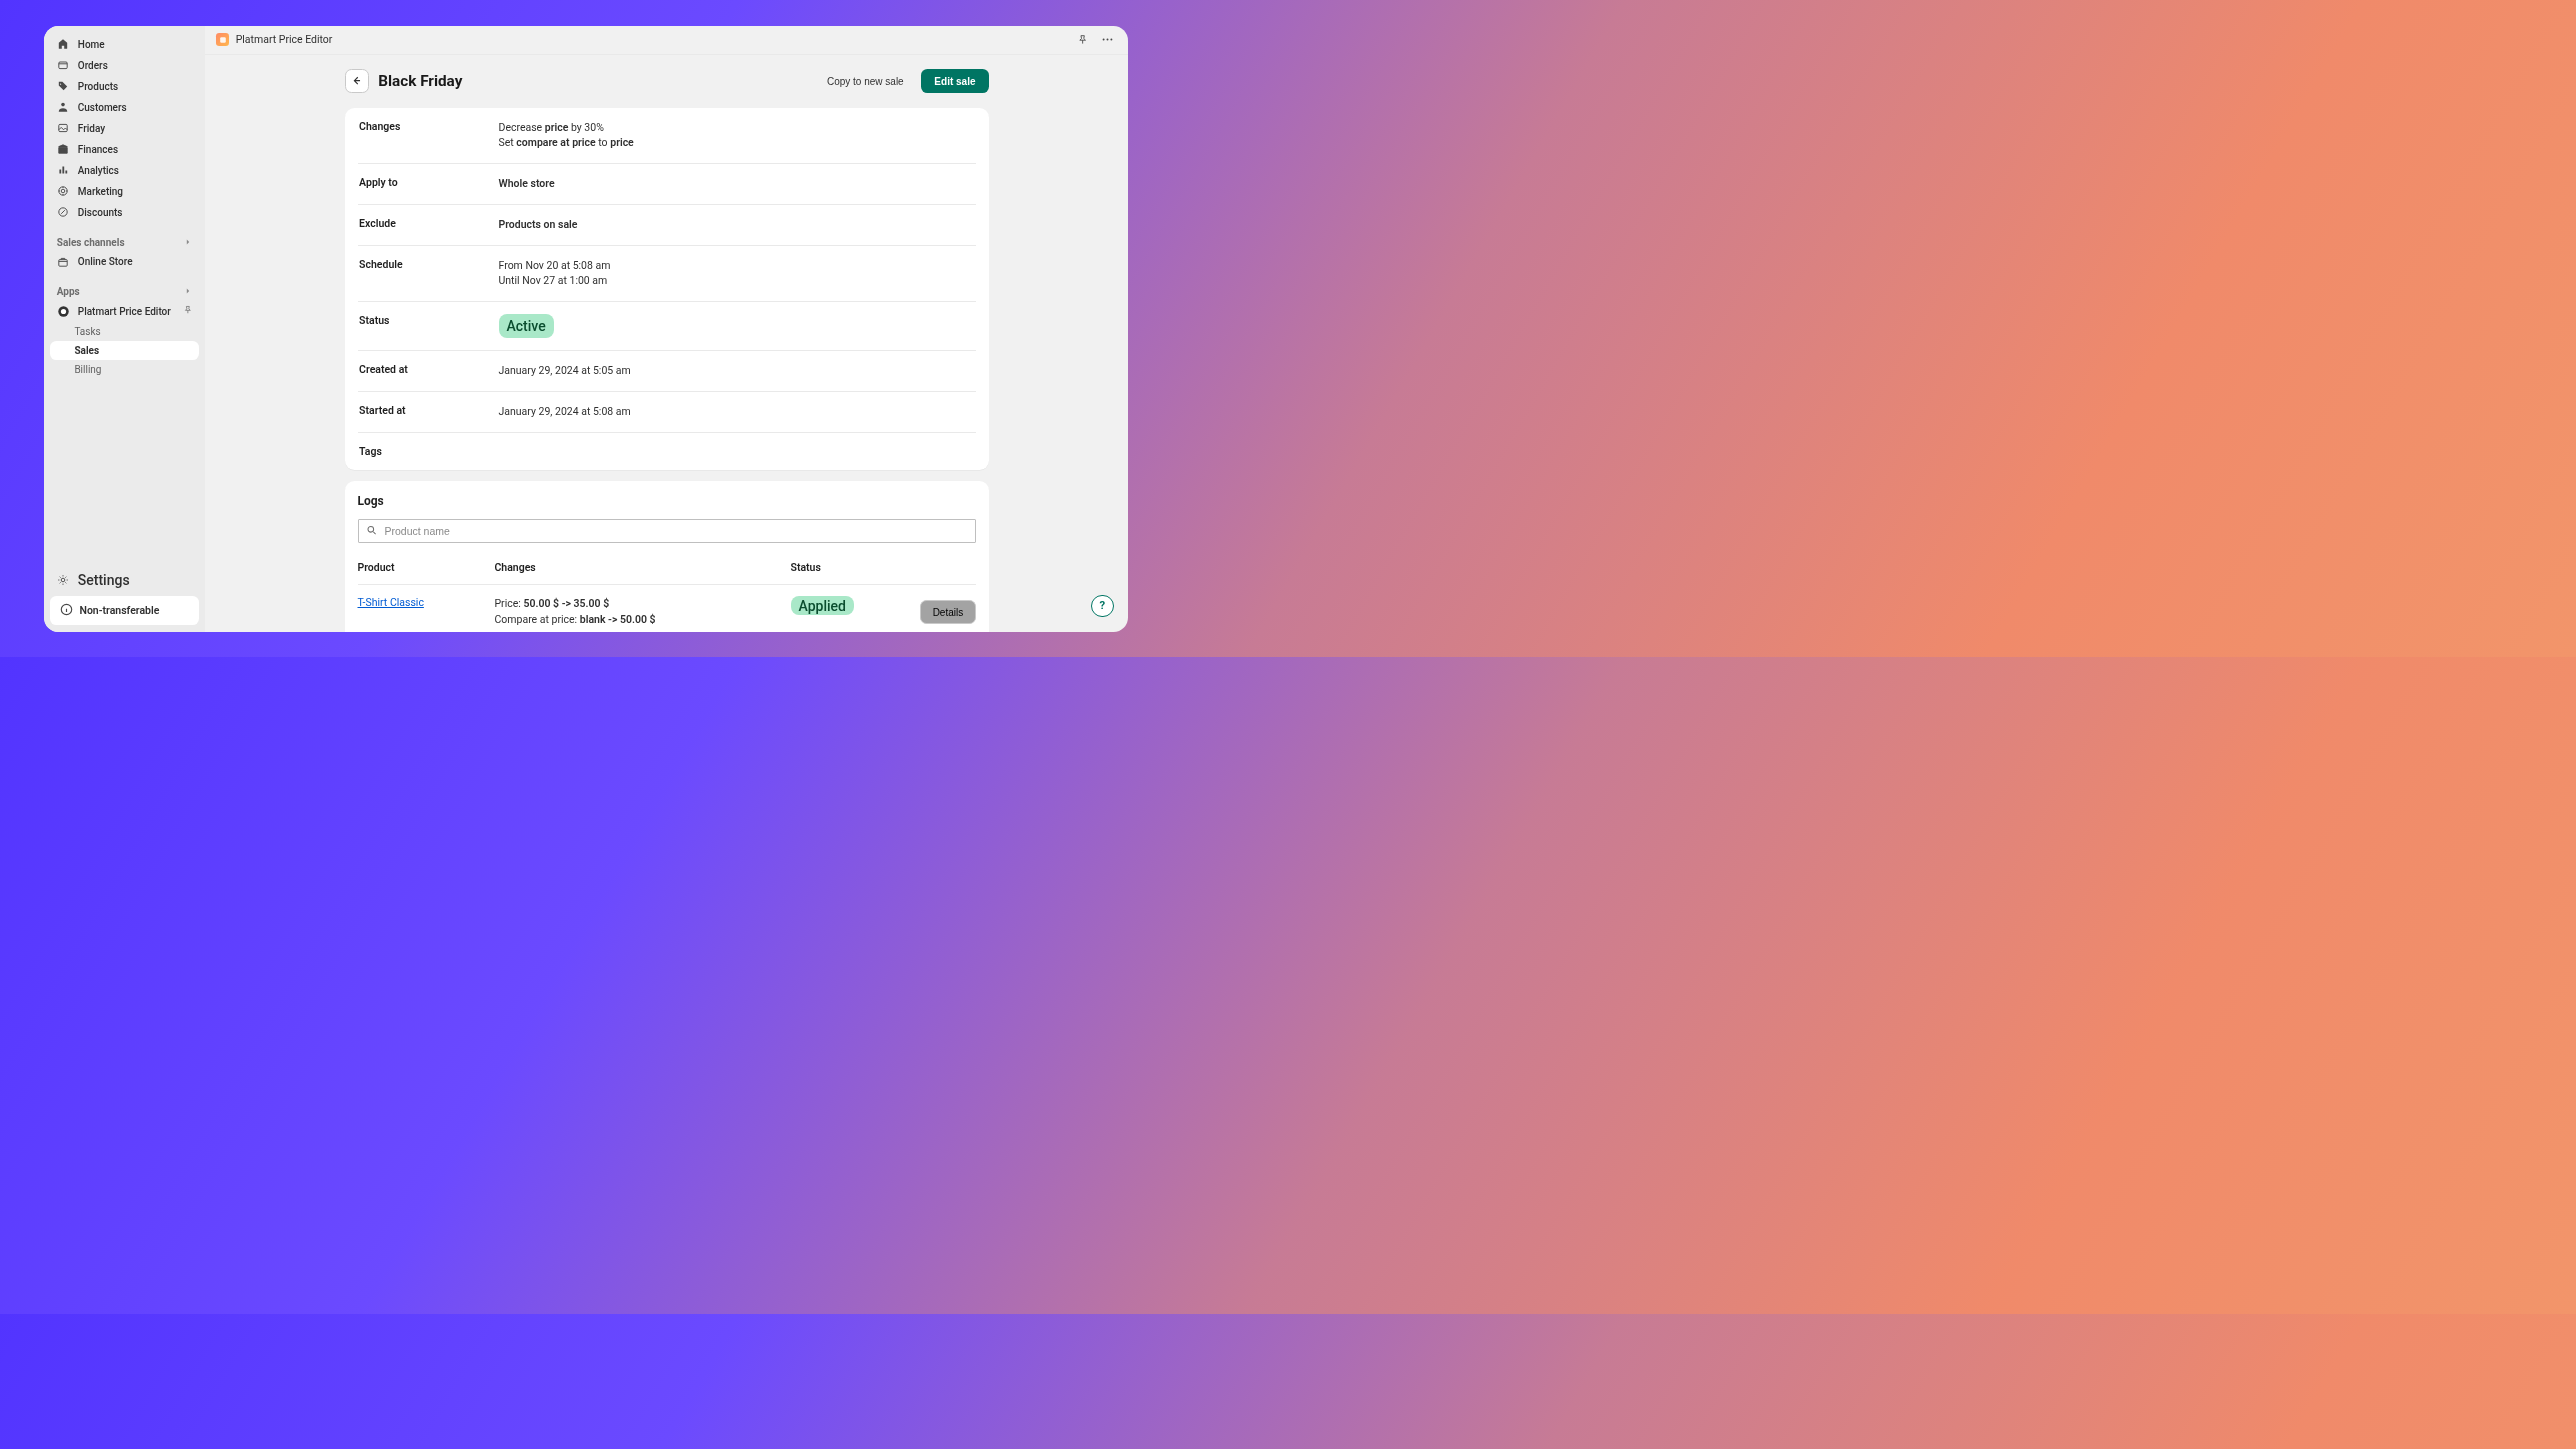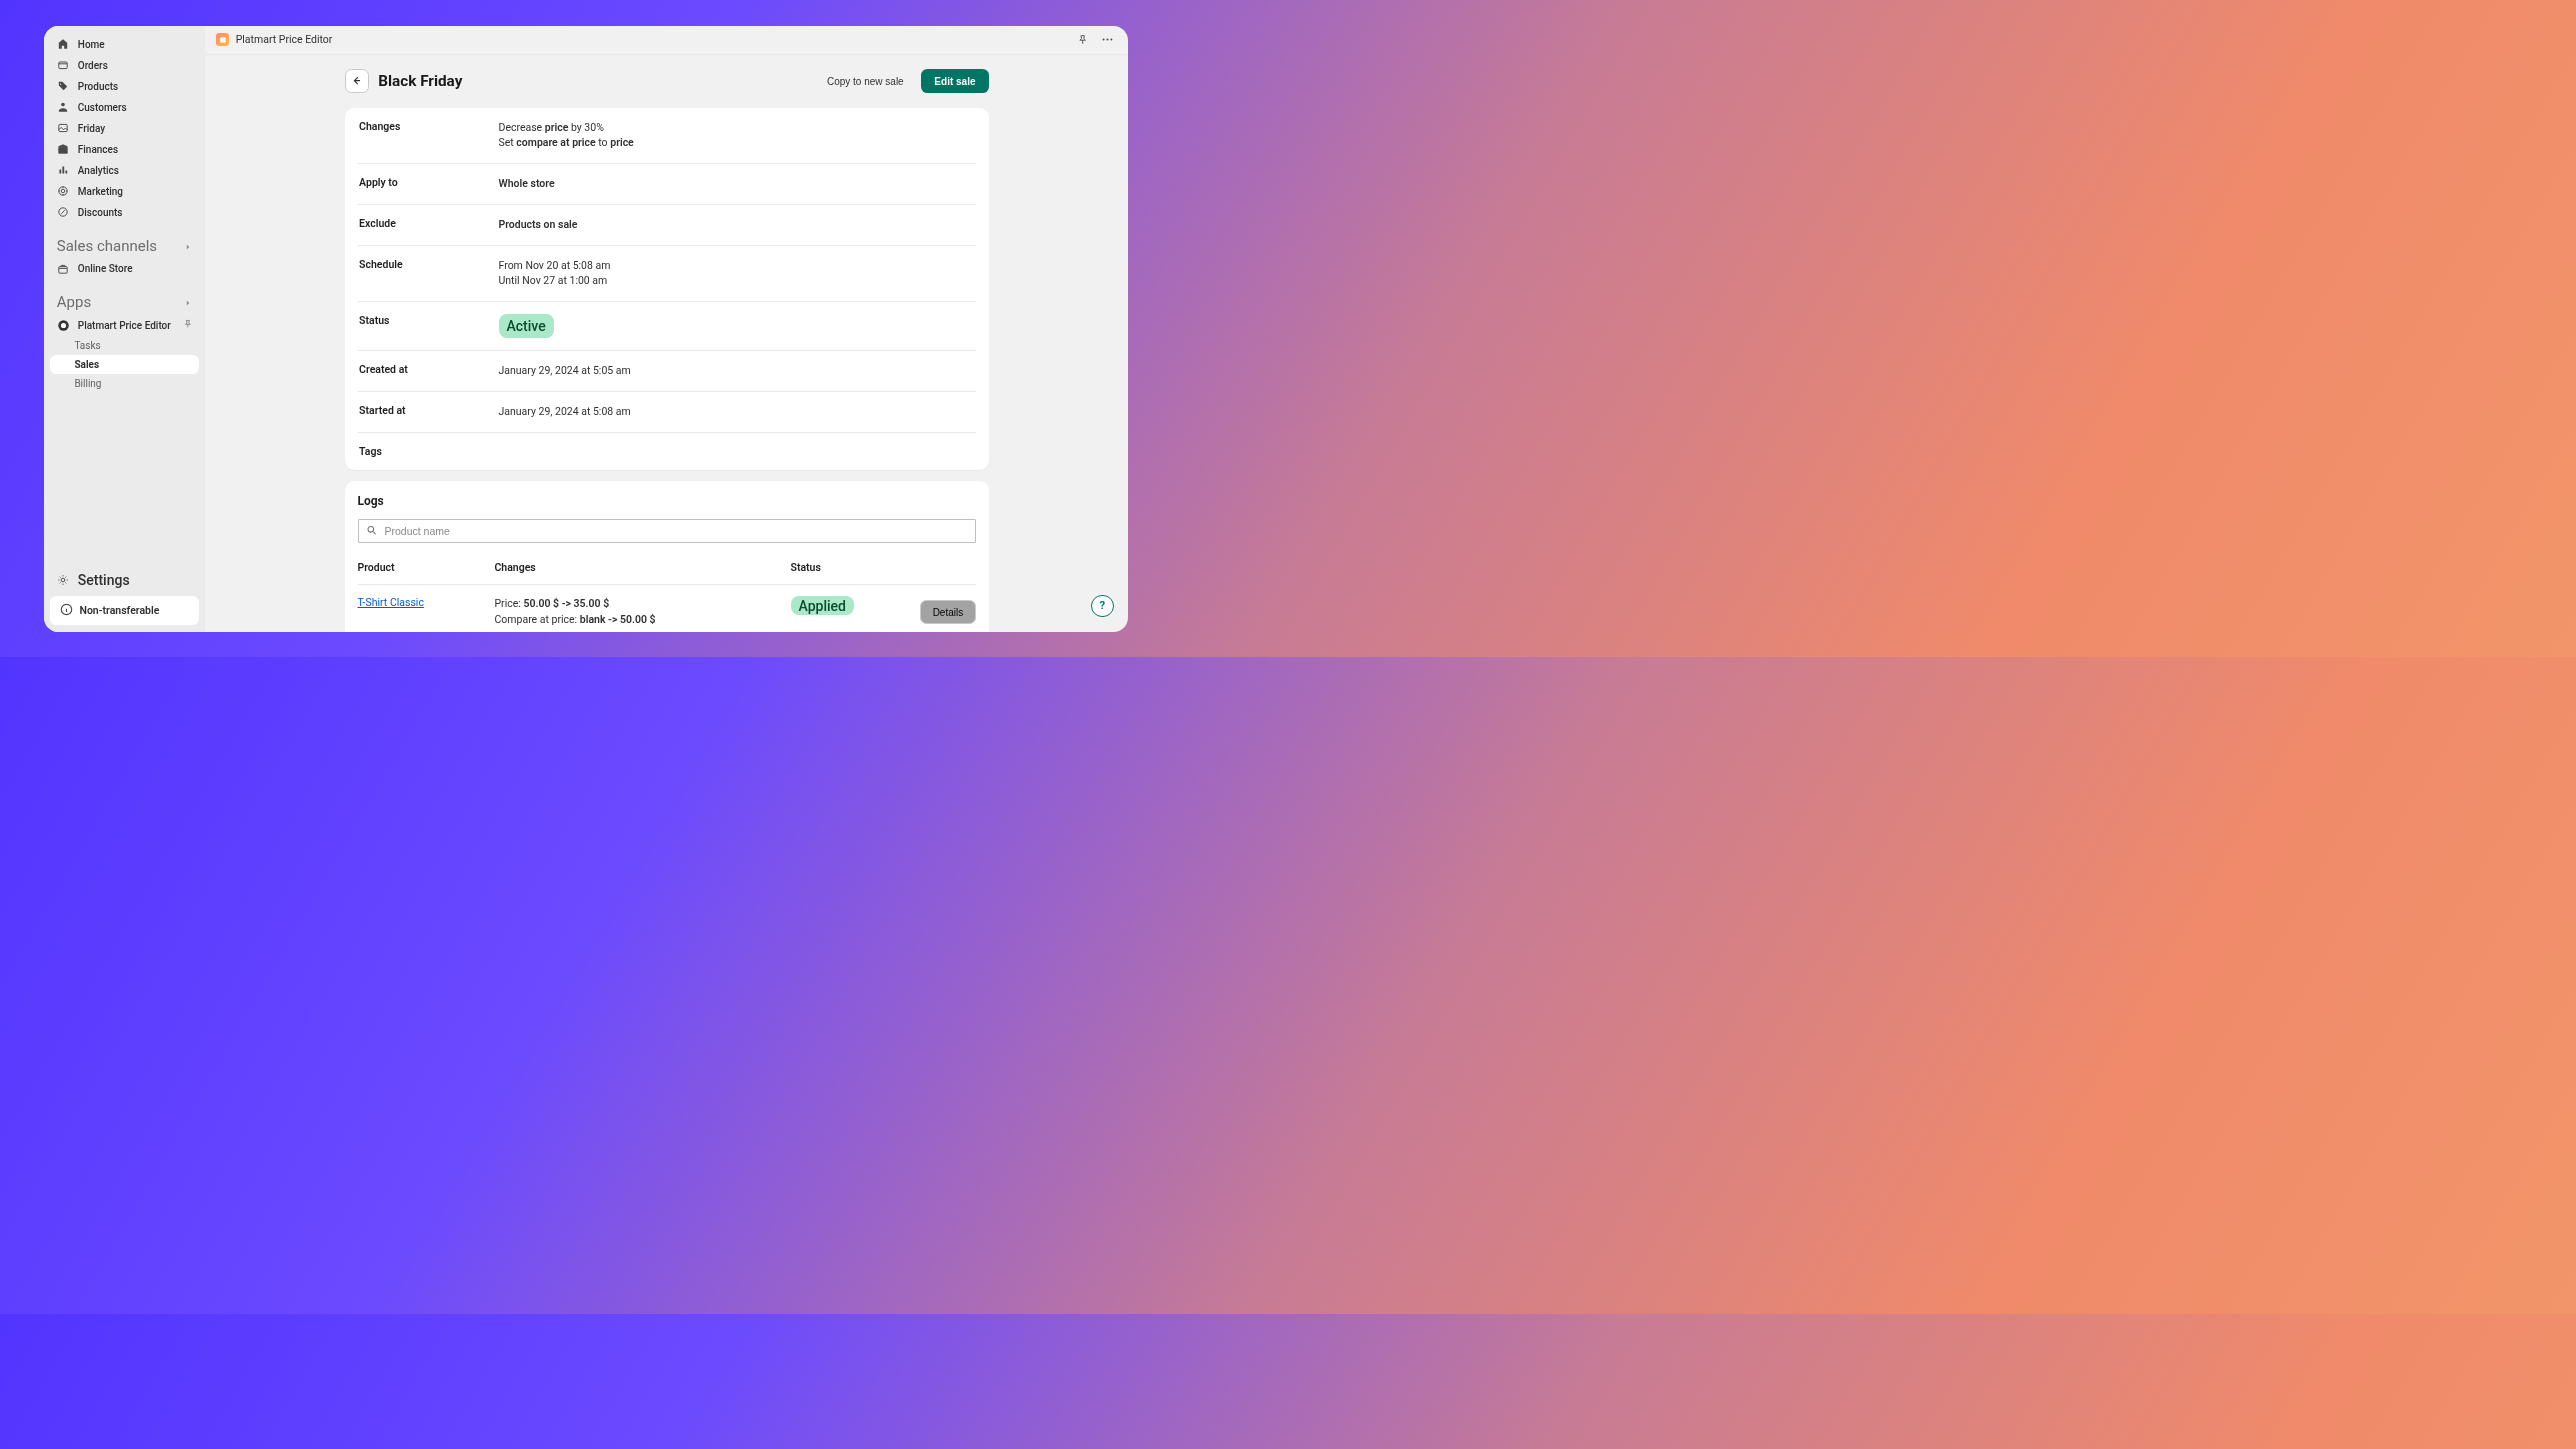--- a/index.html
+++ b/index.html
@@ -41,22 +41,22 @@
   font-weight: 500;
   color: #303030;
 }
 .nav-icon { width: 13px; height: 13px; display: flex; align-items: center; justify-content: center; color: #4a4a4a; }
 .nav-icon svg { width: 12px; height: 12px; }
 .section-head {
   display: flex;
   justify-content: space-between;
   align-items: center;
   padding: 6.4px 6.4px 3.2px 6.4px;
-  font-size: 15px;
-  font-weight: 400;
+  font-size: 10px;
+  font-weight: 700;
   color: #6d6d6d;
   margin-top: 8px;
 }
 .section-head .chev { color: #8a8a8a; }
 .app-item { display: flex; align-items: center; gap: 8px; padding: 4px 6.4px; border-radius: 6.4px; font-size: 10px; font-weight: 500; color: #303030; cursor: pointer; }
 .app-item .pin-btn { margin-left: auto; color: #6d6d6d; }
 .app-item .app-icn { width: 13px; height: 13px; border-radius: 3.2px; display: flex; align-items: center; justify-content: center; }
 .sub-item {
   padding: 4px 6.4px 4px 24px;
   font-size: 10px;

